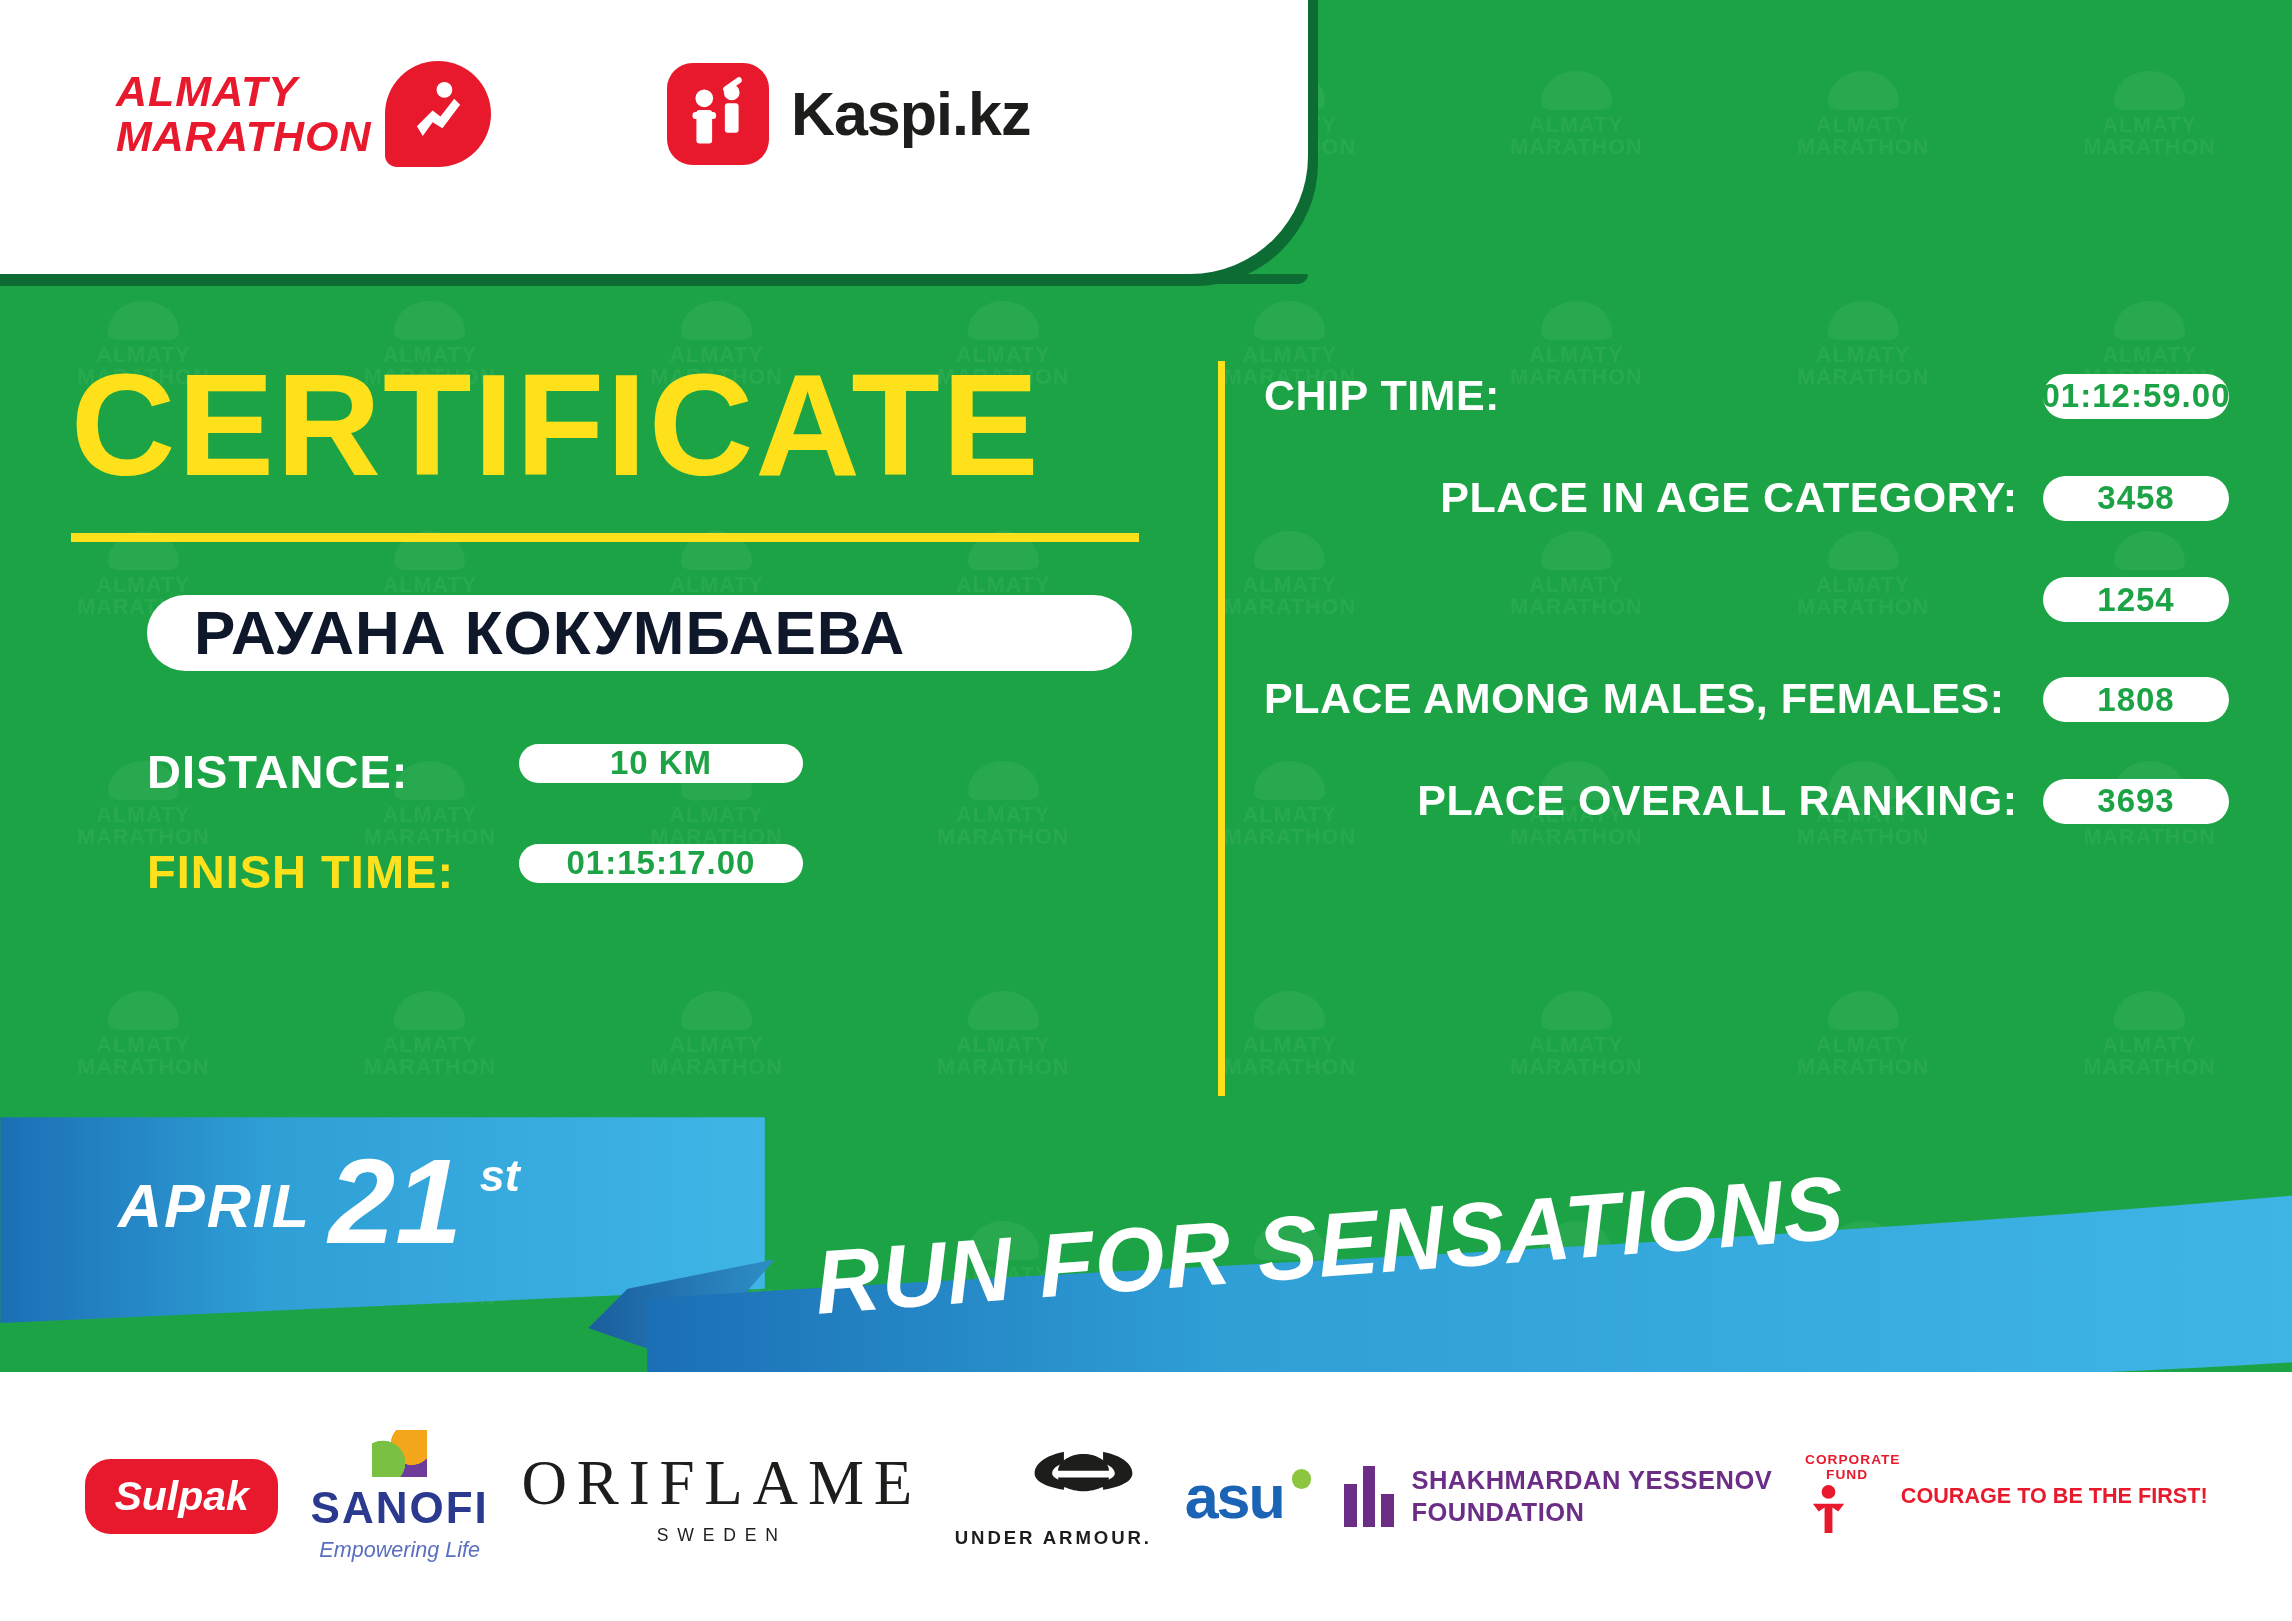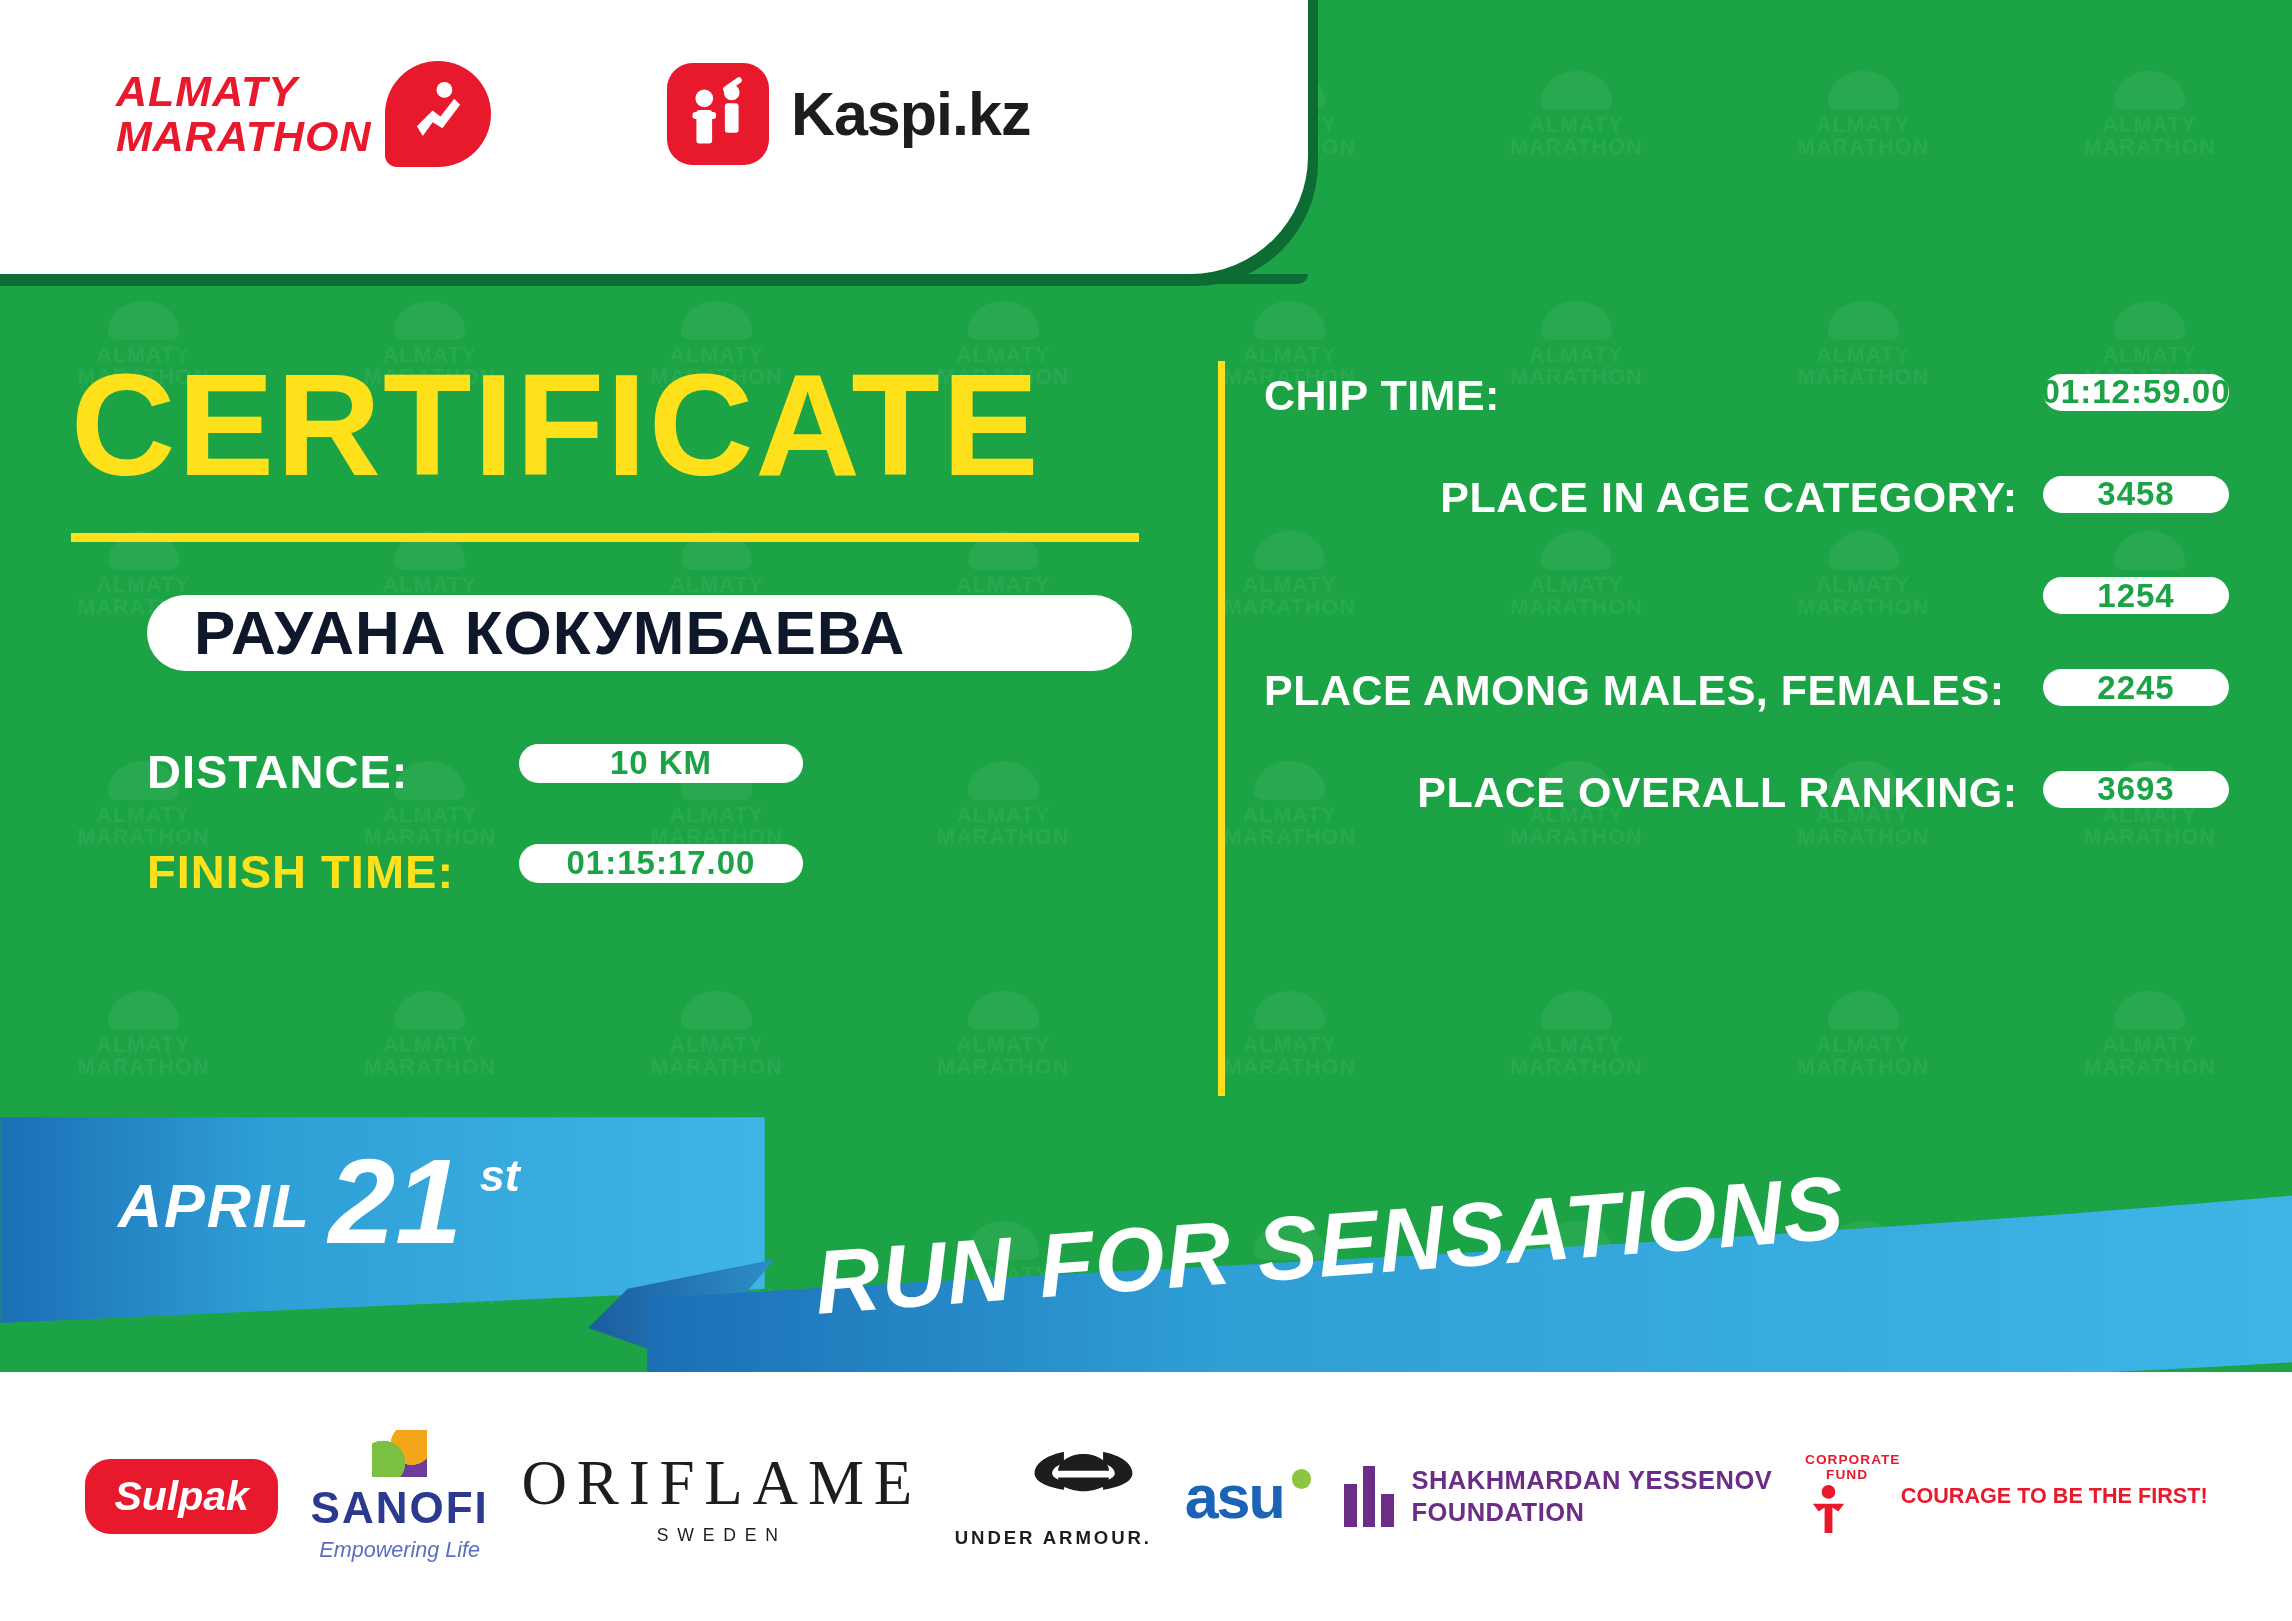--- a/index.html
+++ b/index.html
@@ -148,21 +148,21 @@
     margin-bottom: 51px;
     gap: 25.5px;
   }
   .stat-label {
     color: #ffffff; font-weight: bold; font-size: 43px; line-height: 1.18;
     letter-spacing: 0.5px; text-align: left; flex: 1;
   }
   .stat-label.right { text-align: right; }
   .stat-pill {
     background: #ffffff; border-radius: 23.5px;
-    height: 37px; width: 186px; flex: none;
+    height: 45px; width: 186px; flex: none;
     display: flex; align-items: center; justify-content: center;
     margin-top: 3.9px;
   }
   .stat-pill span {
     color: #1ba345; font-weight: bold; font-size: 33px; letter-spacing: 1px;
   }
   
   .ribbon-wrap { position: absolute; left: 0; top: 1078px; width: 2293px; height: 294px; z-index: 7; }
   .ribbon-date {
     position: absolute; left: 118px; top: 1147px;
@@ -354,21 +354,21 @@
       </div>
     </div>
     <div class="stat-row">
       <div class="stat-pill">
         <span>1254</span>
       </div>
     </div>
     <div class="stat-row">
       <div class="stat-label">PLACE AMONG MALES, FEMALES:</div>
       <div class="stat-pill">
-        <span>2245</span>
+        <span>1808</span>
       </div>
     </div>
     <div class="stat-row">
       <div class="stat-label right">PLACE OVERALL RANKING:</div>
       <div class="stat-pill">
         <span>3693</span>
       </div>
     </div>
   </div>
 

